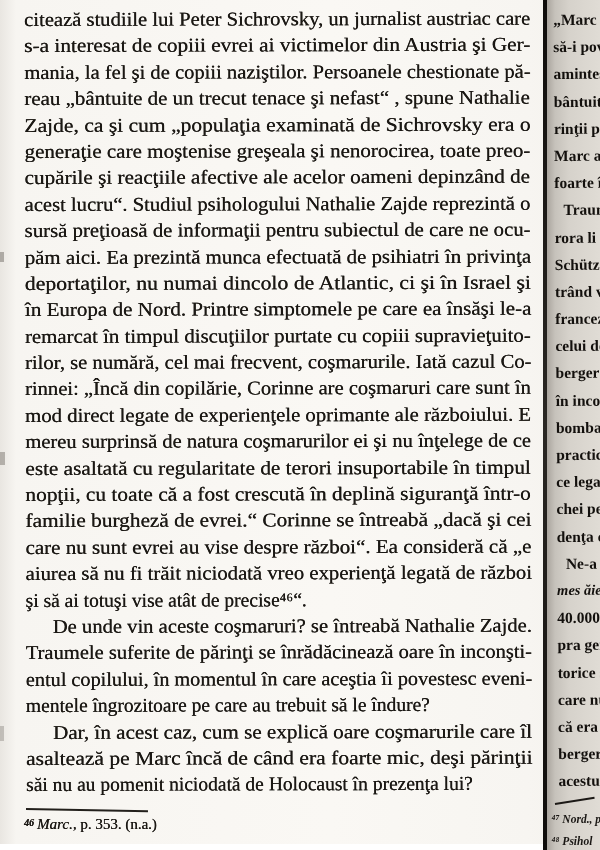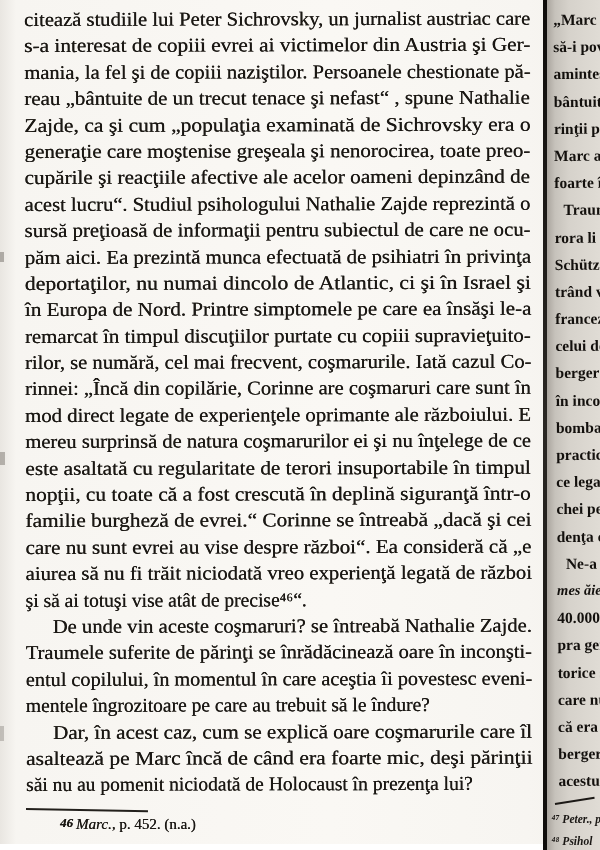--- a/index.html
+++ b/index.html
@@ -23,21 +23,21 @@
     font-size:19.5px;line-height:var(--lh);
     text-shadow:0.25px 0 0 currentColor;
     transform:rotate(-0.15deg);transform-origin:0 0;
   }
   .line{height:var(--lh);overflow:visible;white-space:pre;}
   .line-inner{display:inline-block;transform-origin:0 55%;white-space:pre;}
   
   .footnote{position:absolute;left:24px;top:808px;width:420px;}
   .fn-rule{width:122px;height:2.4px;background:#23201c;margin-left:2px;transform:rotate(1.1deg);transform-origin:0 50%;}
   .fn-text{margin-top:4px;font-size:15px;line-height:20px;text-shadow:0.2px 0 0 currentColor;white-space:pre;}
-  .fn-marker{font-size:13px;font-weight:700;vertical-align:top;position:relative;top:-1px;margin-right:3px;font-style:italic;margin-left:36px;}
+  .fn-marker{font-size:10px;font-weight:700;vertical-align:top;position:relative;top:-1px;margin-right:3px;font-style:italic;}
   .fn-italic{font-style:italic;}
   
   .spine-line{position:absolute;left:543px;top:0;width:3.5px;height:850px;background:linear-gradient(180deg,#0e0c0a,#2a2723 50%,#0e0c0a);}
   
   .adjacent{
     position:absolute;left:546.5px;top:0;width:53.5px;height:850px;overflow:hidden;
     background:linear-gradient(90deg,#aaa59e 0px,#c6c2bb 8px,#d6d2cb 22px,#e0dcd5 100%);
   }
   .strip-lines{
     position:absolute;left:6px;top:6px;width:80px;
@@ -88,28 +88,28 @@
       <div class="line"><span class="line-inner" style="transform: scaleX(1.052);">Traumele suferite de părinţi se înrădăcinează oare în inconşti-</span></div>
       <div class="line"><span class="line-inner" style="transform: scaleX(1.039);">entul copilului, în momentul în care aceştia îi povestesc eveni-</span></div>
       <div class="line"><span class="line-inner">mentele îngrozitoare pe care au trebuit să le îndure?</span></div>
       <div class="line" style="padding-left: 27px;"><span class="line-inner" style="transform: scaleX(1.0837);">Dar, în acest caz, cum se explică oare coşmarurile care îl</span></div>
       <div class="line"><span class="line-inner" style="transform: scaleX(1.1072);">asaltează pe Marc încă de când era foarte mic, deşi părinţii</span></div>
       <div class="line"><span class="line-inner">săi nu au pomenit niciodată de Holocaust în prezenţa lui?</span></div>
     </div>
 
   <div class="footnote">
     <div class="fn-rule"></div>
-    <div class="fn-text"><span class="fn-marker">46</span><span class="fn-italic">Marc.,</span><span> p. 452. (n.a.)</span></div>
+    <div class="fn-text"><span class="fn-marker">46</span><span class="fn-italic">Marc.,</span><span> p. 353. (n.a.)</span></div>
   </div>
 
   <div class="spine-line"></div>
 
   <div class="adjacent">
     <div class="strip-lines"><div class="strip-line">„Marc se r</div><div class="strip-line">să-i poves</div><div class="strip-line">aminteşte</div><div class="strip-line">bântuit no</div><div class="strip-line">rinţii pov</div><div class="strip-line">Marc are</div><div class="strip-line">foarte îm</div><div class="strip-line strip-indent">Traum</div><div class="strip-line">rora li se</div><div class="strip-line">Schützen</div><div class="strip-line">trând vie</div><div class="strip-line">francezi</div><div class="strip-line">celui de-</div><div class="strip-line">berger a</div><div class="strip-line">în incon</div><div class="strip-line">bombard</div><div class="strip-line">practicil</div><div class="strip-line">ce legate</div><div class="strip-line">chei per</div><div class="strip-line">denţa cl</div><div class="strip-line strip-indent">Ne-a</div><div class="strip-line strip-italic">mes ăieu</div><div class="strip-line">40.000 d</div><div class="strip-line">pra gen</div><div class="strip-line">torice şi</div><div class="strip-line">care nu</div><div class="strip-line">că era s</div><div class="strip-line">berger.</div><div class="strip-line">acestui</div></div>
     <div class="strip-fn-rule"></div>
-    <div class="strip-fns"><div>⁴⁷ Peter., p</div><div>⁴⁸ Psihol</div></div>
+    <div class="strip-fns"><div>⁴⁷ Nord., p</div><div>⁴⁸ Psihol</div></div>
   </div>
 
   <div class="artifact a1"></div>
   <div class="artifact a2"></div>
   <div class="artifact a3"></div>
 
 </div>
 
 </body></html>

